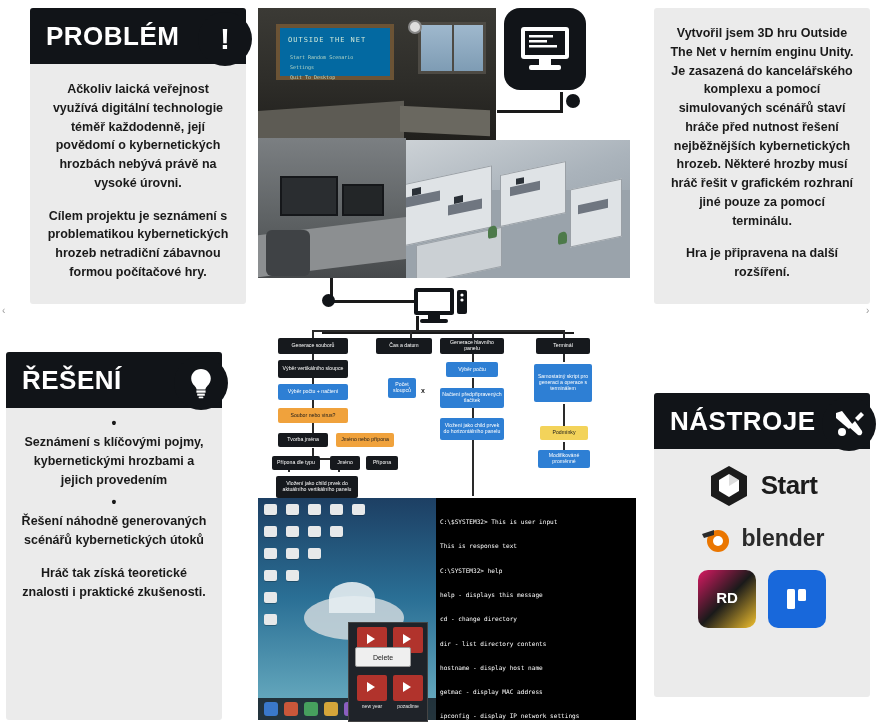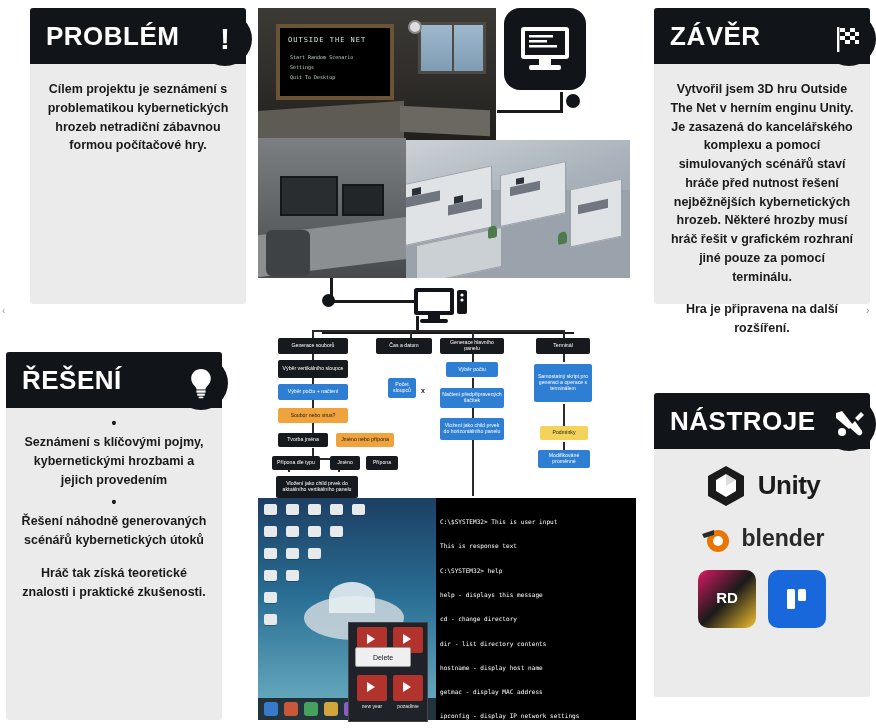--- a/index.html
+++ b/index.html
@@ -77,22 +77,22 @@
   .img-block {
     position: absolute;
     overflow: hidden;
     background: #222;
   }
 
   
   #shot-classroom { left: 258px; top: 8px; width: 238px; height: 132px; }
   .classroom-wall { position:absolute; inset:0; background:linear-gradient(180deg,#3b3a35 0%,#2e2d29 55%,#201f1c 100%); }
   .classroom-board {
-    position:absolute; left:18px; top:16px; width:118px; height:76px;
-    background:#000000; border:4px solid #6b5335;
+    position:absolute; left:18px; top:16px; width:118px; height:56px;
+    background:#0369a1; border:4px solid #6b5335;
   }
   .board-title { position:absolute; left:8px; top:8px; font-size:7px; color:#cfe8d8; font-family:"DejaVu Sans Mono", monospace; letter-spacing:1px;}
   .board-line { position:absolute; left:10px; font-size:5px; color:#b8d8c6; font-family:"DejaVu Sans Mono", monospace;}
   .classroom-window {
     position:absolute; right:10px; top:14px; width:68px; height:52px;
     background:linear-gradient(180deg,#9fb8cd 0%,#7e9cb4 100%);
     border:3px solid #4d4a44;
   }
   .classroom-window::after{
     content:""; position:absolute; left:50%; top:0; width:2px; height:100%; background:#4d4a44;
@@ -223,20 +223,21 @@
   <div class="edge-arrow" style="left:866px; top:305px;">›</div>
 
   <div class="panel" id="panel-problem">
     <div class="panel-header">
       <h2>PROBLÉM</h2>
       <div class="badge-circle">
         <span class="excl">!</span>
       </div>
     </div>
     <div class="panel-body">
+      <p>Ačkoliv laická veřejnost využívá digitální technologie téměř každodenně, její povědomí o kybernetických hrozbách nebývá právě na vysoké úrovni.</p>
       <p>Cílem projektu je seznámení s problematikou kybernetických hrozeb netradiční zábavnou formou počítačové hry.</p>
     </div>
   </div>
 
   <div class="panel" id="panel-reseni">
     <div class="panel-header">
       <h2>ŘEŠENÍ</h2>
       <div class="badge-circle">
         <svg class="bulb-svg" width="30" height="32" viewBox="0 0 30 32" aria-hidden="true">
           <path d="M15 2c-5.5 0-9.8 4.2-9.8 9.4 0 3.3 1.7 5.6 3.3 7.4 1.1 1.3 1.9 2.3 2.1 3.6h8.8c0.2-1.3 1-2.3 2.1-3.6 1.6-1.8 3.3-4.1 3.3-7.4C24.8 6.2 20.5 2 15 2z" fill="#ffffff"></path>
@@ -249,38 +250,20 @@
     <div class="panel-body">
       <div style="font-size:14px;line-height:0.5;margin:-4px 0 6px 0;">•</div>
       <p>Seznámení  s klíčovými pojmy, kybernetickými hrozbami a jejich provedením</p>
       <div style="font-size:14px;line-height:0.5;margin:-4px 0 6px 0;">•</div>
       <p>Řešení náhodně generovaných scénářů kybernetických útoků</p>
       <p>Hráč tak získá teoretické znalosti i praktické zkušenosti.</p>
     </div>
   </div>
 
   <div class="panel" id="panel-zaver">
-    <div class="panel-header">
-      <h2>ZÁVĚR</h2>
-      <div class="badge-circle">
-        <svg class="flag-svg" width="34" height="30" viewBox="0 0 34 30" aria-hidden="true">
-          <rect x="5" y="3" width="2.4" height="25" fill="#ffffff"></rect>
-          <g transform="translate(8,4)">
-            <rect x="0" y="0" width="5" height="4" fill="#ffffff"></rect>
-            <rect x="10" y="0" width="5" height="4" fill="#ffffff"></rect>
-            <rect x="5" y="4" width="5" height="4" fill="#ffffff"></rect>
-            <rect x="15" y="4" width="4" height="4" fill="#ffffff"></rect>
-            <rect x="0" y="8" width="5" height="4" fill="#ffffff"></rect>
-            <rect x="10" y="8" width="5" height="4" fill="#ffffff"></rect>
-            <rect x="5" y="12" width="5" height="4" fill="#ffffff"></rect>
-            <rect x="15" y="12" width="4" height="4" fill="#ffffff"></rect>
-          </g>
-        </svg>
-      </div>
-    </div>
     <div class="panel-body">
       <p>Vytvořil jsem 3D hru Outside The Net v herním enginu Unity. Je zasazená do kancelářského komplexu a pomocí simulovaných scénářů staví hráče před nutnost řešení nejběžnějších kybernetických hrozeb. Některé hrozby musí hráč řešit v grafickém rozhraní jiné pouze za pomocí terminálu.</p>
       <p>Hra je připravena na další rozšíření.</p>
     </div>
   </div>
 
   <div class="panel" id="panel-nastroje">
     <div class="panel-header">
       <h2>NÁSTROJE</h2>
       <div class="badge-circle">
@@ -293,21 +276,21 @@
       </div>
     </div>
     <div class="panel-body logos">
       <div class="logo-row">
         <div class="unity-wrap">
           <svg width="44" height="44" viewBox="0 0 44 44">
             <polygon points="22,3 40,13 40,33 22,43 4,33 4,13" fill="#1b1b1b"></polygon>
             <polygon points="22,11 32,17 32,28 22,34 12,28 12,17" fill="#ffffff"></polygon>
             <polygon points="22,11 32,17 22,23" fill="#1b1b1b" opacity="0.15"></polygon>
           </svg>
-          <span class="unity-text">Unity</span>
+          <span class="unity-text">Start</span>
         </div>
       </div>
       <div class="logo-row blender-wrap">
         <svg width="34" height="34" viewBox="0 0 34 34">
           <circle cx="19" cy="20" r="11" fill="#ea7600"></circle>
           <circle cx="19" cy="20" r="5" fill="#ffffff"></circle>
           <path d="M3 13 L15 9 L15 14 L5 17 Z" fill="#2b2b2b"></path>
         </svg>
         <span class="blender-text">blender</span>
       </div>

